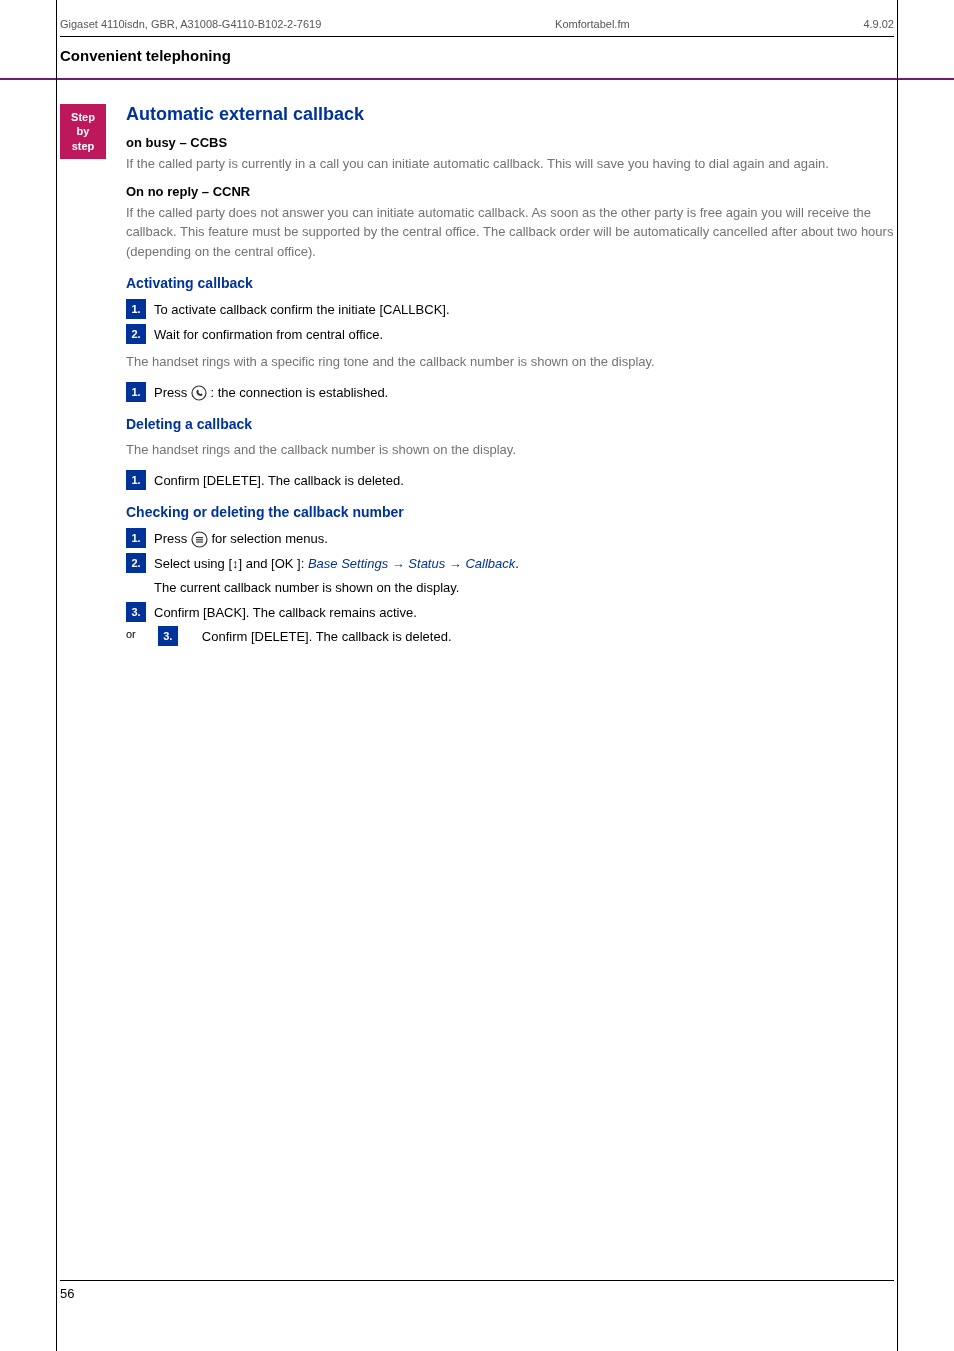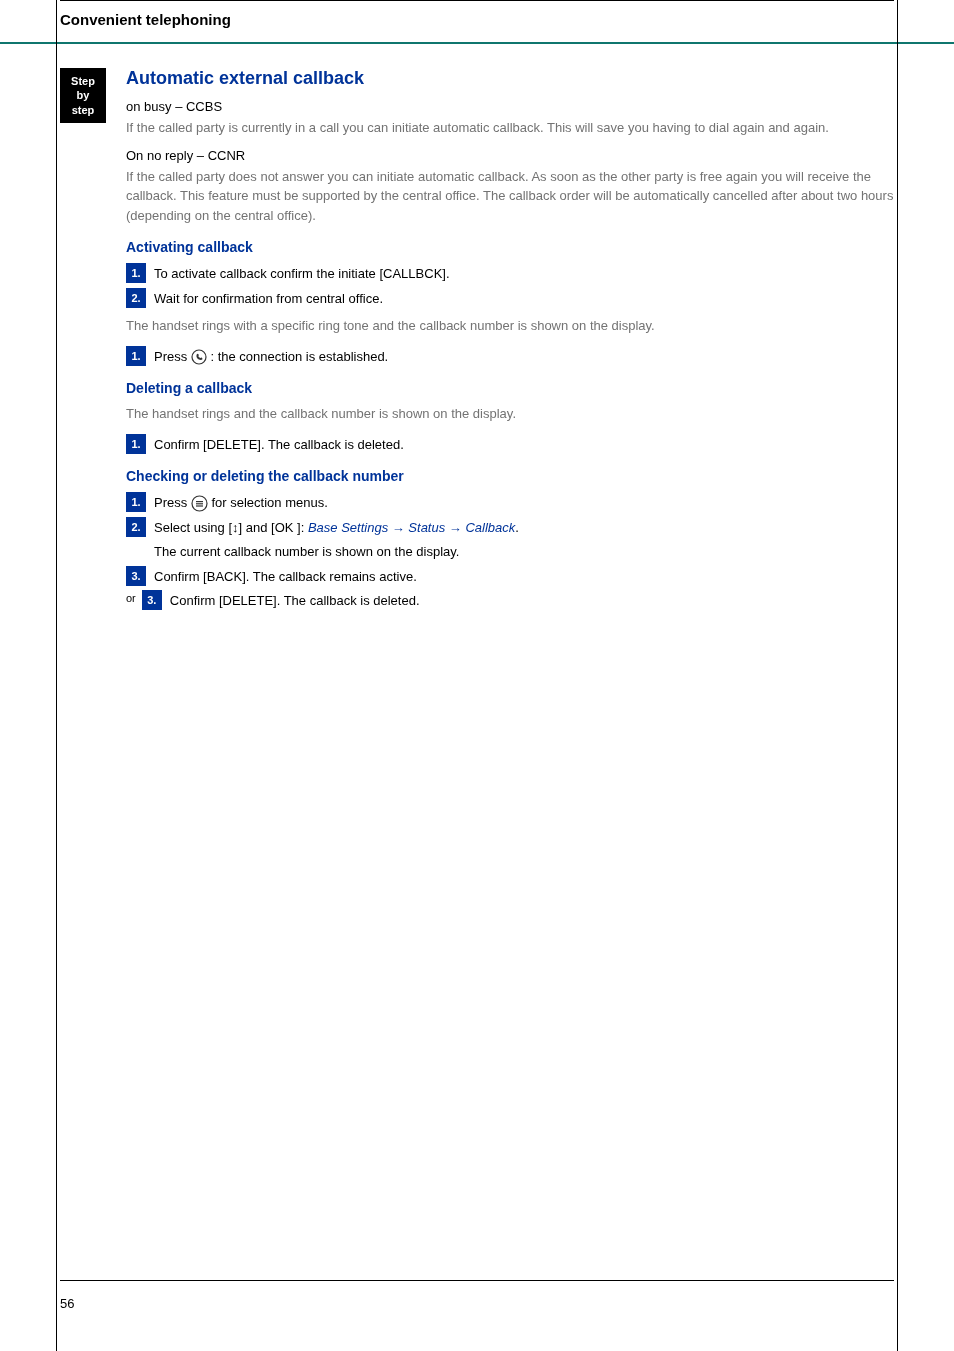--- a/index.html
+++ b/index.html
@@ -30,50 +30,50 @@
     .header-line {
       height: 1px;
       background: #000;
       margin: 0 60px;
     }
     .section-header {
       padding: 10px 60px 14px 60px;
       font-size: 15px;
       font-weight: bold;
       color: #000;
-      border-bottom: 2px solid #0f766e;
+      border-bottom: 2px solid #701a75;
     }
     .content-area {
       display: flex;
       padding: 24px 60px 40px 60px;
       gap: 20px;
     }
     .step-badge {
-      background: #000000;
+      background: #be185d;
       color: #fff;
       font-size: 11px;
       font-weight: bold;
       text-align: center;
       padding: 6px 10px;
       min-width: 46px;
       height: fit-content;
       line-height: 1.3;
       flex-shrink: 0;
     }
     .main-content {
       flex: 1;
     }
     .page-title {
       font-size: 18px;
       color: #003399;
       font-weight: bold;
       margin-bottom: 10px;
     }
     .bold-label {
-      font-weight: normal;
+      font-weight: bold;
       margin-bottom: 4px;
     }
     .paragraph {
       margin-bottom: 10px;
       line-height: 1.5;
       color: #737373;
     }
     .section-title {
       font-size: 14px;
       color: #003399;
@@ -108,30 +108,30 @@
     }
     .or-label {
       font-size: 11px;
       color: #000;
       margin-right: 2px;
       padding-top: 2px;
     }
     .step-row-or {
       display: flex;
       align-items: flex-start;
-      gap: 4px;
+      gap: 20px;
       margin-bottom: 4px;
     }
     .link-text {
       color: #003399;
       font-style: italic;
     }
     .footer-bar {
       position: absolute;
-      bottom: 40px;
+      bottom: 50px;
       left: 60px;
       font-size: 13px;
       color: #000;
     }
     .footer-line-top {
       height: 1px;
       background: #000;
       margin: 0 60px;
       position: absolute;
       bottom: 70px;
@@ -156,20 +156,25 @@
     }
   </style>
 </head>
 <body>
 
 <div class="page">
 
   <div class="vert-line-left"></div>
   <div class="vert-line-right"></div>
 
+  <div class="header-bar">
+    <span>Gigaset 4110isdn, GBR, A31008-G4110-B102-2-7619</span>
+    <span>Komfortabel.fm</span>
+    <span>4.9.02</span>
+  </div>
   <div class="header-line"></div>
 
   <div class="section-header">Convenient telephoning</div>
 
   <div class="content-area">
 
     <div class="step-badge">
       <div>Step</div>
       <div>by</div>
       <div>step</div>

